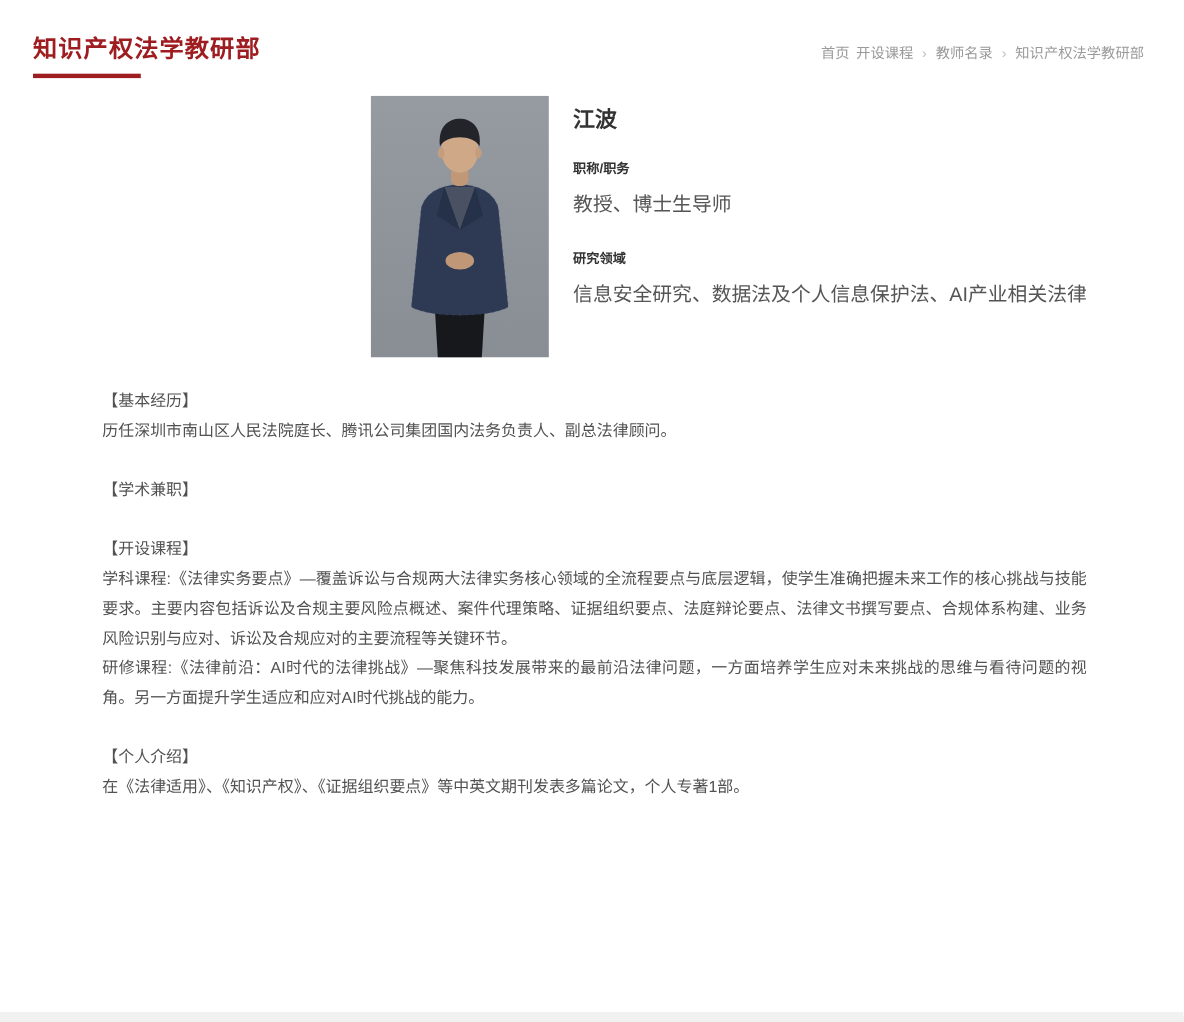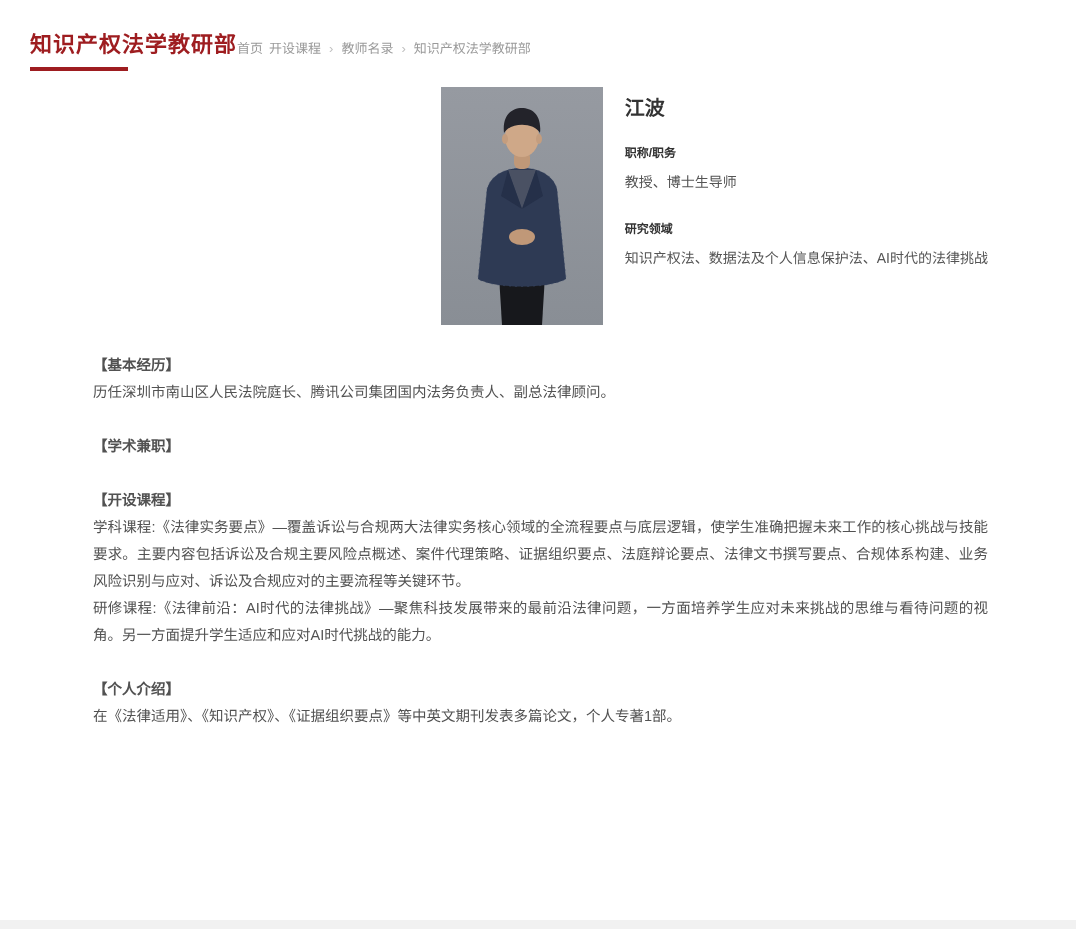--- a/index.html
+++ b/index.html
@@ -9,23 +9,23 @@
     position: relative;
     background: #ffffff;
     font-family: "Liberation Sans", "DejaVu Sans", sans-serif;
     overflow: hidden;
     color: #525252;
   }
 
   
   .page-header {
     display: flex;
-    justify-content: flex-start;
+    justify-content: space-between;
     align-items: flex-start;
-    padding: 26px 48px 0 30px;
+    padding: 26px 36px 0 30px;
   }
   .title-wrap { display: inline-block; }
   .page-title {
     margin: 0;
     font-size: 22px;
     font-weight: bold;
     letter-spacing: 1px;
     color: #9e1d20;
   }
   .title-underline {
@@ -60,21 +60,21 @@
   }
   .field-label {
     margin: 22px 0 0 0;
     font-size: 12px;
     font-weight: bold;
     color: #333333;
   }
   .field-label.second { margin-top: 28px; }
   .field-value {
     margin: 11px 0 0 0;
-    font-size: 14px;
+    font-size: 18px;
     color: #555555;
   }
 
   
   .section-header {
     display: flex;
     align-items: center;
     margin-top: 46px;
     height: 18px;
   }
@@ -101,21 +101,21 @@
       #ececec 0px, #ececec 3px,
       #f8f8f8 3px, #f8f8f8 6px);
   }
 
   
   .bio { margin-top: 14px; }
   .bio-section { margin-top: 27px; }
   .bio-heading {
     margin: 0;
     font-size: 14.5px;
-    font-weight: bold;
+    font-weight: normal;
     color: #525252;
     line-height: 27px;
   }
   .bio-section p {
     margin: 0;
     font-size: 14.5px;
     color: #525252;
     line-height: 27px;
     text-align: justify;
   }
@@ -174,21 +174,21 @@
         <path d="M63 46 C61 28 71 21 81 21 C91 21 101 28 99 46 C93 35 69 35 63 46 Z" fill="#23232a"></path>
 
         <ellipse cx="81" cy="150" rx="13" ry="8" fill="#c09878"></ellipse>
       </svg>
     </div>
     <div class="info">
       <h2 class="person-name">江波</h2>
       <p class="field-label">职称/职务</p>
       <p class="field-value">教授、博士生导师</p>
       <p class="field-label second">研究领域</p>
-      <p class="field-value">知识产权法、数据法及个人信息保护法、AI时代的法律挑战</p>
+      <p class="field-value">信息安全研究、数据法及个人信息保护法、AI产业相关法律</p>
     </div>
   </section>
 
 
   <div class="bio">
 
     <section class="bio-section">
       <h4 class="bio-heading">【基本经历】</h4>
       <p>历任深圳市南山区人民法院庭长、腾讯公司集团国内法务负责人、副总法律顾问。</p>
     </section>

